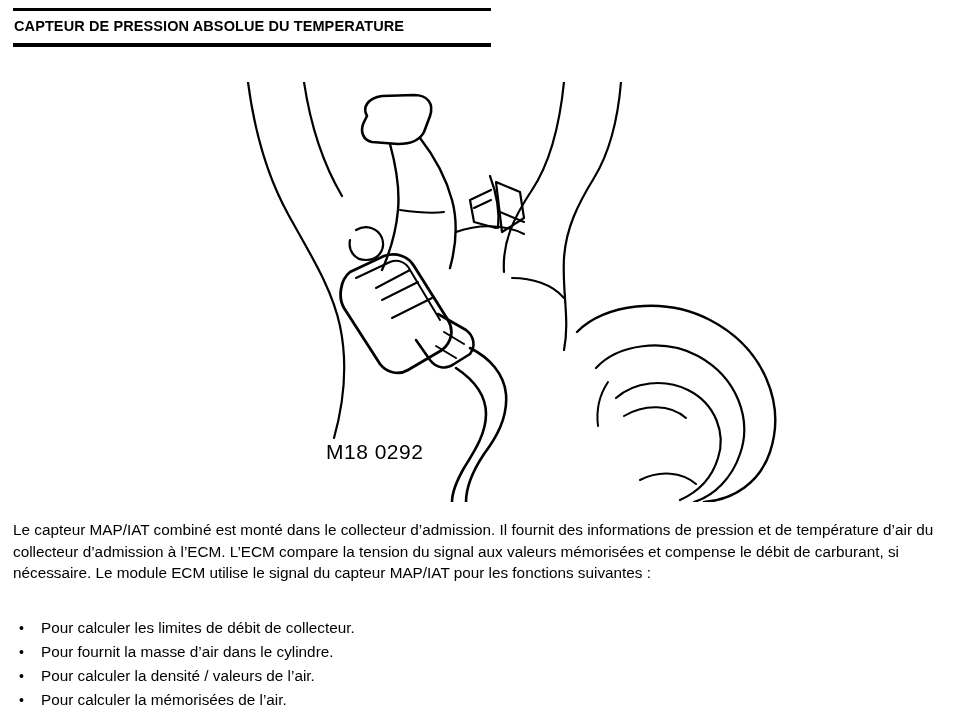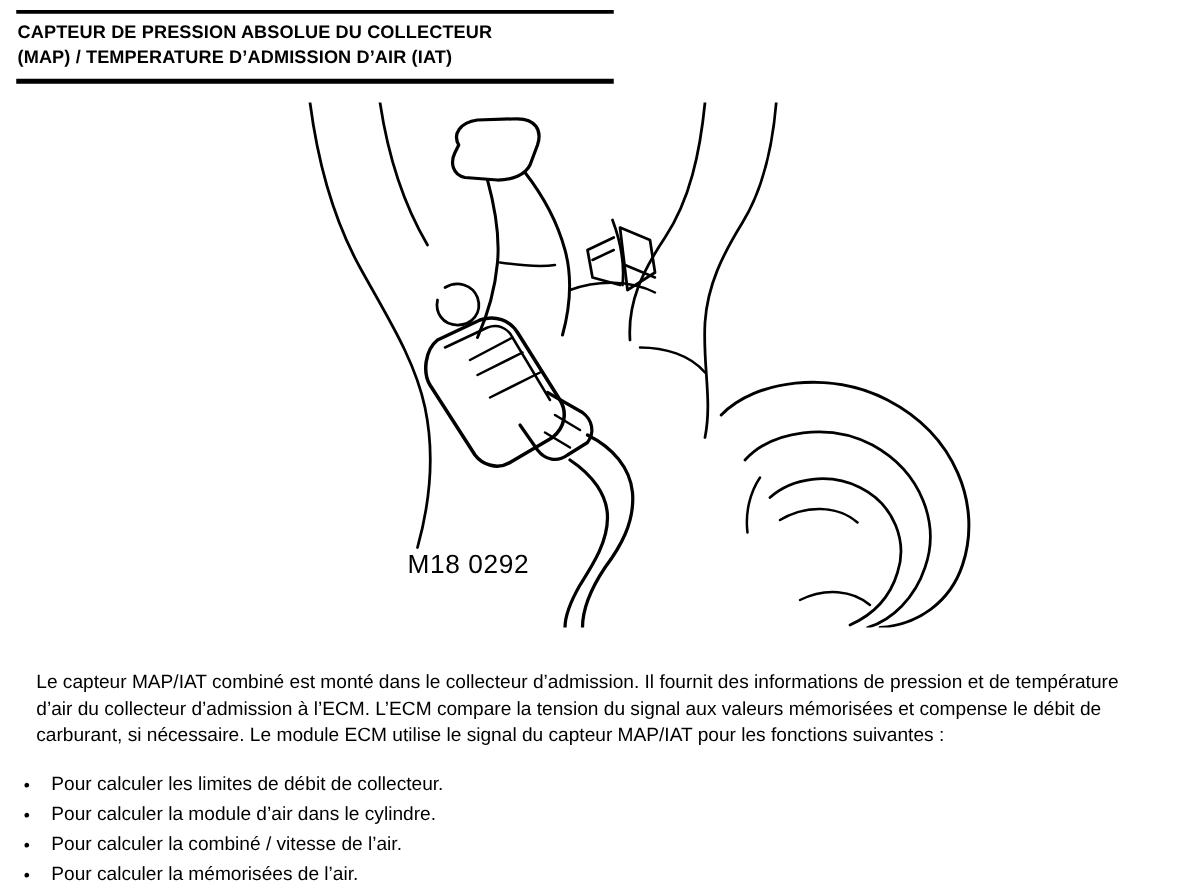--- a/index.html
+++ b/index.html
@@ -69,21 +69,21 @@
   
   .body-text {
     position: absolute;
     left: 13px;
     top: 519px;
     width: 930px;
     font-size: 15.3px;
     line-height: 21.5px;
   }
   .body-text p {
-    margin: 16px;
+    margin: 0;
     text-align: left;
   }
   .bullets {
     position: absolute;
     left: 13px;
     top: 616px;
     width: 700px;
     font-size: 15.3px;
     line-height: 24px;
   }
@@ -104,22 +104,21 @@
   }
 </style>
 </head>
 <body>
 
 <div class="page">
 
   <div class="header-block">
     <div class="rule-top"></div>
     <div class="header-title">
-      <div>CAPTEUR DE PRESSION ABSOLUE DU COLLECTEUR</div>
-      <div>(MAP) / TEMPERATURE D’ADMISSION D’AIR (IAT)</div>
+      <div>CAPTEUR DE PRESSION ABSOLUE DU TEMPERATURE</div>
     </div>
     <div class="rule-bottom"></div>
   </div>
 
   <div class="figure">
     <svg width="953" height="420" viewBox="0 0 953 420">
       <g fill="none" stroke="#000" stroke-width="2.4" stroke-linejoin="round" stroke-linecap="round">
 
         <path d="M560 0 C 556 40, 548 78, 528 108 C 510 135, 498 160, 500 190" stroke-width="2.2"></path>
         <path d="M617 0 C 614 36, 606 70, 590 96 C 574 122, 562 146, 560 176 C 558 210, 566 238, 560 268" stroke-width="2.2"></path>
@@ -173,25 +172,25 @@
     <p>Le capteur MAP/IAT combiné est monté dans le collecteur d’admission. Il fournit des informations de pression et de température d’air du collecteur d’admission à l’ECM. L’ECM compare la tension du signal aux valeurs mémorisées et compense le débit de carburant, si nécessaire. Le module ECM utilise le signal du capteur MAP/IAT pour les fonctions suivantes :</p>
   </div>
 
   <div class="bullets">
     <div class="bullet-row">
       <span class="bullet-mark">•</span>
       <span class="bullet-text">Pour calculer les limites de débit de collecteur.</span>
     </div>
     <div class="bullet-row">
       <span class="bullet-mark">•</span>
-      <span class="bullet-text">Pour calculer la module d’air dans le cylindre.</span>
+      <span class="bullet-text">Pour fournit la masse d’air dans le cylindre.</span>
     </div>
     <div class="bullet-row">
       <span class="bullet-mark">•</span>
-      <span class="bullet-text">Pour calculer la combiné / vitesse de l’air.</span>
+      <span class="bullet-text">Pour calculer la densité / valeurs de l’air.</span>
     </div>
     <div class="bullet-row">
       <span class="bullet-mark">•</span>
       <span class="bullet-text">Pour calculer la mémorisées de l’air.</span>
     </div>
   </div>
 
 </div>
 
 </body></html>

